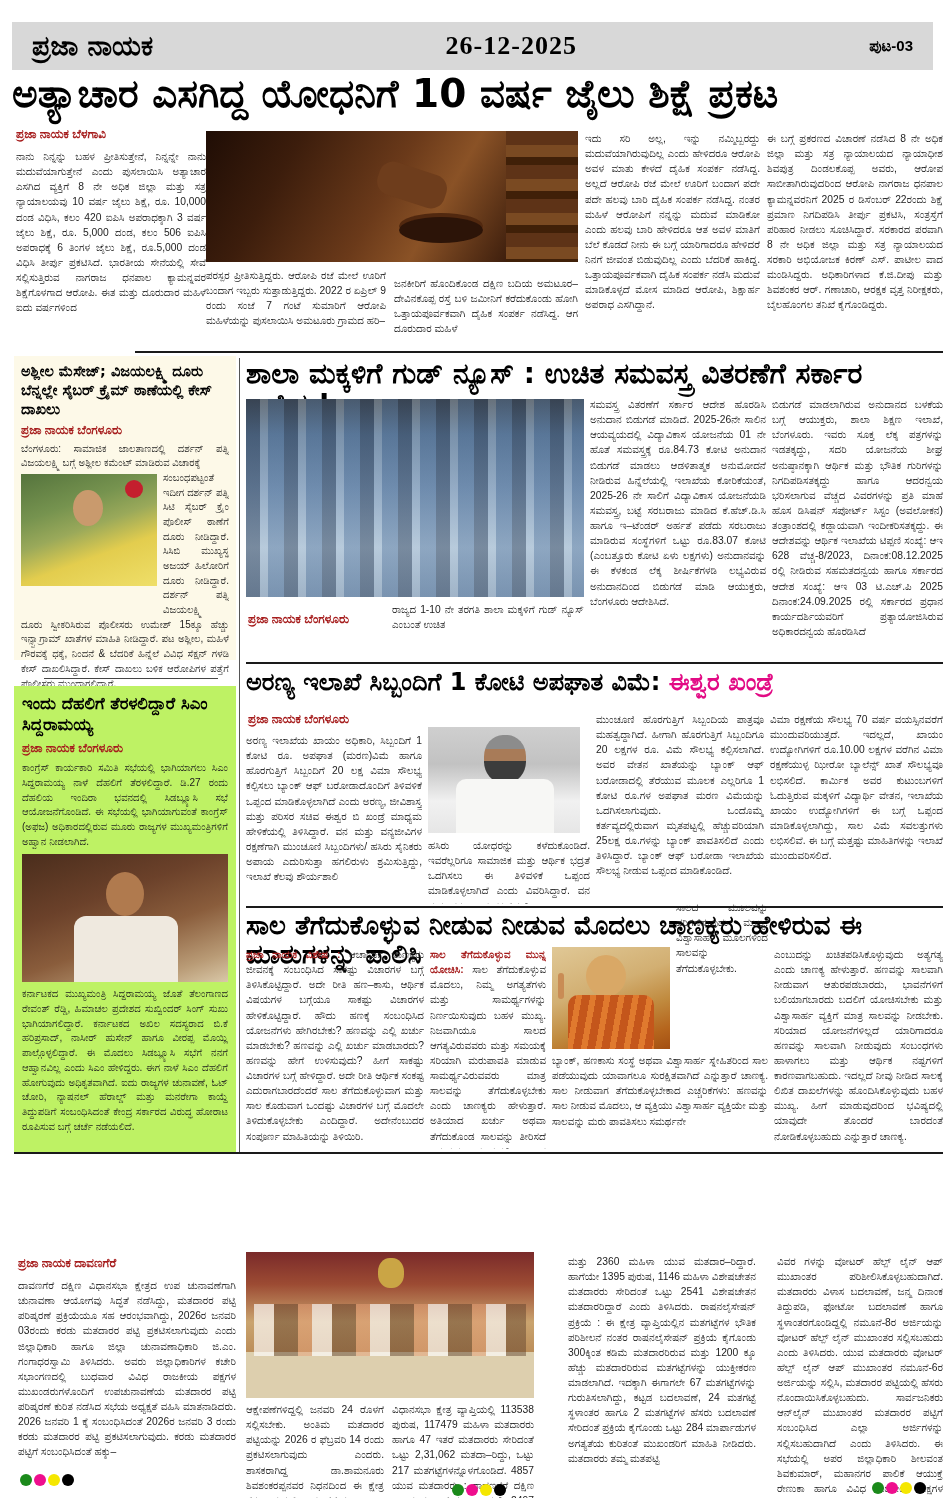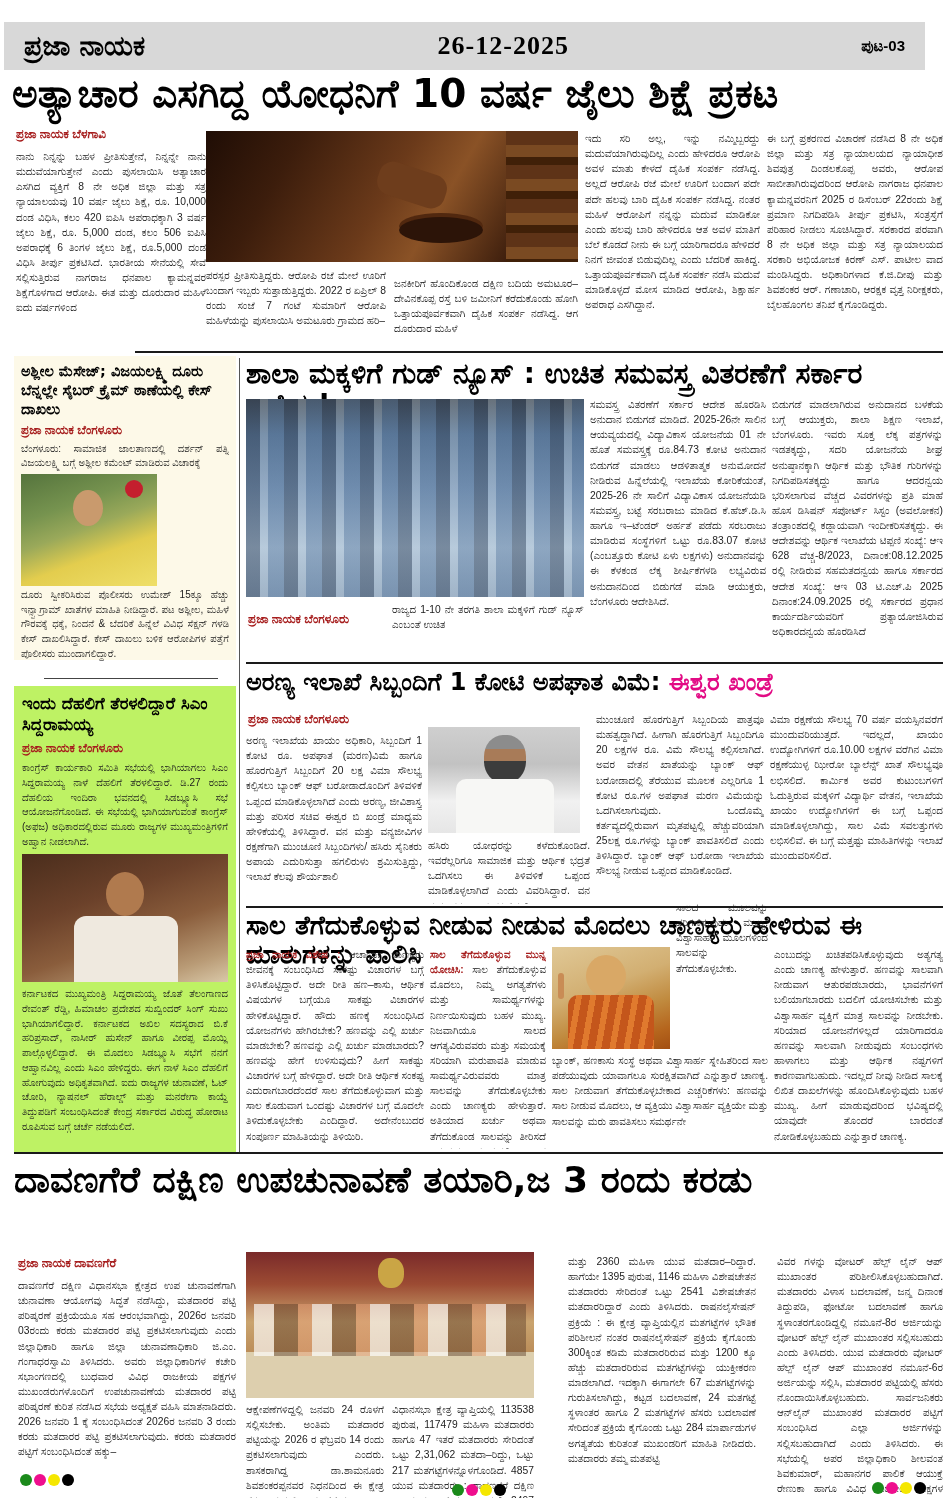--- a/index.html
+++ b/index.html
@@ -9,56 +9,57 @@
   .byline{color:#a61d1d;font-weight:bold;font-size:12px;white-space:nowrap;}
   .headline{font-family:"DejaVu Sans","Liberation Sans",sans-serif;font-weight:800;color:#000;text-align:left;}
   .rule{background:#1a1a1a;}
   .photo{overflow:hidden;}
   .dots span{display:inline-block;width:12px;height:12px;border-radius:50%;margin-right:2px;vertical-align:middle;}
   .inline-label{font-weight:bold;}
 </style>
 </head>
 <body>
 
-<header class="abs" style="left:4px;top:22px;width:921px;height:48px;background:#d8d8d8;display:flex;align-items:center;justify-content:space-between;padding:0 20px;">
+<header class="abs" style="left:12px;top:22px;width:921px;height:48px;background:#d8d8d8;display:flex;align-items:center;justify-content:space-between;padding:0 20px;">
   <div style="font-family:'DejaVu Sans','Liberation Sans',sans-serif;font-weight:800;font-size:27px;color:#000;">ಪ್ರಜಾ ನಾಯಕ</div>
   <div style="font-family:'Liberation Serif',serif;font-weight:bold;font-size:26px;color:#000;letter-spacing:1px;">26-12-2025</div>
   <div style="font-weight:bold;font-size:15px;color:#000;">ಪುಟ-03</div>
 </header>
 
 <section>
   <h1 class="abs headline" style="left:12px;top:72px;width:921px;margin:0;font-size:39px;line-height:1.12;">ಅತ್ಯಾಚಾರ ಎಸಗಿದ್ದ ಯೋಧನಿಗೆ 10 ವರ್ಷ ಜೈಲು ಶಿಕ್ಷೆ ಪ್ರಕಟ</h1>
 
   <div class="abs byline" style="left:16px;top:127px;">ಪ್ರಜಾ ನಾಯಕ ಬೆಳಗಾವಿ</div>
   <div class="abs bodytext" style="left:16px;top:149px;width:190px;height:201px;">ನಾನು ನಿನ್ನನ್ನು ಬಹಳ ಪ್ರೀತಿಸುತ್ತೇನೆ, ನಿನ್ನನ್ನೇ ನಾನು ಮದುವೆಯಾಗುತ್ತೇನೆ ಎಂದು ಪುಸಲಾಯಿಸಿ ಅತ್ಯಾಚಾರ ಎಸಗಿದ ವ್ಯಕ್ತಿಗೆ 8 ನೇ ಅಧಿಕ ಜಿಲ್ಲಾ ಮತ್ತು ಸತ್ರ ನ್ಯಾಯಾಲಯವು 10 ವರ್ಷ ಜೈಲು ಶಿಕ್ಷೆ, ರೂ. 10,000 ದಂಡ ವಿಧಿಸಿ, ಕಲಂ 420 ಐಪಿಸಿ ಅಪರಾಧಕ್ಕಾಗಿ 3 ವರ್ಷ ಜೈಲು ಶಿಕ್ಷೆ, ರೂ. 5,000 ದಂಡ, ಕಲಂ 506 ಐಪಿಸಿ ಅಪರಾಧಕ್ಕೆ 6 ತಿಂಗಳ ಜೈಲು ಶಿಕ್ಷೆ, ರೂ.5,000 ದಂಡ ವಿಧಿಸಿ ತೀರ್ಪು ಪ್ರಕಟಿಸಿದೆ. ಭಾರತೀಯ ಸೇನೆಯಲ್ಲಿ ಸೇವೆ ಸಲ್ಲಿಸುತ್ತಿರುವ ನಾಗರಾಜ ಧನಪಾಲ ಕ್ಯಾಮನ್ನವರ ಶಿಕ್ಷೆಗೊಳಗಾದ ಆರೋಪಿ. ಈತ ಮತ್ತು ದೂರುದಾರ ಮಹಿಳೆ ಐದು ವರ್ಷಗಳಿಂದ</div>
 
   <div class="abs photo" style="left:206px;top:131px;width:372px;height:131px;background:linear-gradient(120deg,#1f0d05 0%,#3c1d0c 22%,#6b3a1a 48%,#8a5226 62%,#3a1c0c 85%,#24100a 100%);">
     <div style="position:absolute;left:46%;top:28%;width:70px;height:34px;border-radius:14px;background:radial-gradient(circle at 35% 35%,#9c6033,#57globe2a14 70%);background-color:#6e3d1c;transform:rotate(18deg);"></div>
     <div style="position:absolute;left:52%;top:66%;width:84px;height:26px;border-radius:50%;background:#2c1408;box-shadow:0 -4px 0 #51280f;"></div>
     <div style="position:absolute;right:0;top:0;width:72px;height:100%;background:repeating-linear-gradient(180deg,#5e3317 0 14px,#7a4a22 14px 26px,#402008 26px 34px);"></div>
   </div>
 
-  <div class="abs bodytext" style="left:206px;top:268px;width:180px;height:83px;">ಪರಸ್ಪರ ಪ್ರೀತಿಸುತ್ತಿದ್ದರು. ಆರೋಪಿ ರಜೆ ಮೇಲೆ ಊರಿಗೆ ಬಂದಾಗ ಇಬ್ಬರು ಸುತ್ತಾಡುತ್ತಿದ್ದರು. 2022 ರ ಏಪ್ರಿಲ್ 8 ರಂದು ಸಂಜೆ 7 ಗಂಟೆ ಸುಮಾರಿಗೆ ಆರೋಪಿ ಮಹಿಳೆಯನ್ನು ಪುಸಲಾಯಿಸಿ ಅಮಟೂರು ಗ್ರಾಮದ ಹರಿ–</div>
+  <div class="abs bodytext" style="left:206px;top:268px;width:180px;height:83px;">ಪರಸ್ಪರ ಪ್ರೀತಿಸುತ್ತಿದ್ದರು. ಆರೋಪಿ ರಜೆ ಮೇಲೆ ಊರಿಗೆ ಬಂದಾಗ ಇಬ್ಬರು ಸುತ್ತಾಡುತ್ತಿದ್ದರು. 2022 ರ ಏಪ್ರಿಲ್ 9 ರಂದು ಸಂಜೆ 7 ಗಂಟೆ ಸುಮಾರಿಗೆ ಆರೋಪಿ ಮಹಿಳೆಯನ್ನು ಪುಸಲಾಯಿಸಿ ಅಮಟೂರು ಗ್ರಾಮದ ಹರಿ–</div>
   <div class="abs bodytext" style="left:394px;top:276px;width:184px;height:83px;">ಜನಕೀರಿಗೆ ಹೊಂದಿಕೊಂಡ ದಕ್ಷಿಣ ಬದಿಯ ಅಮಟೂರ–ದೇವಿನಕೊಪ್ಪ ರಸ್ತೆ ಬಳಿ ಜಮೀನಿಗೆ ಕರೆದುಕೊಂಡು ಹೋಗಿ ಒತ್ತಾಯಪೂರ್ವಕವಾಗಿ ದೈಹಿಕ ಸಂಪರ್ಕ ನಡೆಸಿದ್ದ. ಆಗ ದೂರುದಾರ ಮಹಿಳೆ</div>
   <div class="abs bodytext" style="left:585px;top:131px;width:175px;height:221px;">ಇದು ಸರಿ ಅಲ್ಲ, ಇನ್ನು ನಮ್ಮಿಬ್ಬರದ್ದು ಮದುವೆಯಾಗಿರುವುದಿಲ್ಲ ಎಂದು ಹೇಳಿದರೂ ಆರೋಪಿ ಅವಳ ಮಾತು ಕೇಳದೆ ದೈಹಿಕ ಸಂಪರ್ಕ ನಡೆಸಿದ್ದ. ಅಲ್ಲದೆ ಆರೋಪಿ ರಜೆ ಮೇಲೆ ಊರಿಗೆ ಬಂದಾಗ ಪದೇ ಪದೇ ಹಲವು ಬಾರಿ ದೈಹಿಕ ಸಂಪರ್ಕ ನಡೆಸಿದ್ದ. ನಂತರ ಮಹಿಳೆ ಆರೋಪಿಗೆ ನನ್ನನ್ನು ಮದುವೆ ಮಾಡಿಕೋ ಎಂದು ಹಲವು ಬಾರಿ ಹೇಳಿದರೂ ಆತ ಅವಳ ಮಾತಿಗೆ ಬೆಲೆ ಕೊಡದೆ ನೀನು ಈ ಬಗ್ಗೆ ಯಾರಿಗಾದರೂ ಹೇಳಿದರೆ ನಿನಗೆ ಜೀವಂತ ಬಿಡುವುದಿಲ್ಲ ಎಂದು ಬೆದರಿಕೆ ಹಾಕಿದ್ದ. ಒತ್ತಾಯಪೂರ್ವಕವಾಗಿ ದೈಹಿಕ ಸಂಪರ್ಕ ನಡೆಸಿ ಮದುವೆ ಮಾಡಿಕೊಳ್ಳದೆ ಮೋಸ ಮಾಡಿದ ಆರೋಪಿ, ಶಿಕ್ಷಾರ್ಹ ಅಪರಾಧ ಎಸಗಿದ್ದಾನೆ.</div>
   <div class="abs bodytext" style="left:767px;top:131px;width:176px;height:221px;">ಈ ಬಗ್ಗೆ ಪ್ರಕರಣದ ವಿಚಾರಣೆ ನಡೆಸಿದ 8 ನೇ ಅಧಿಕ ಜಿಲ್ಲಾ ಮತ್ತು ಸತ್ರ ನ್ಯಾಯಾಲಯದ ನ್ಯಾಯಾಧೀಶ ಶಿವಪುತ್ರ ದಿಂಡಲಕೊಪ್ಪ ಅವರು, ಆರೋಪ ಸಾಬೀತಾಗಿರುವುದರಿಂದ ಆರೋಪಿ ನಾಗರಾಜ ಧನಪಾಲ ಕ್ಯಾಮನ್ನವರನಿಗೆ 2025 ರ ಡಿಸೆಂಬರ್ 22ರಂದು ಶಿಕ್ಷೆ ಪ್ರಮಾಣ ನಿಗದಿಪಡಿಸಿ ತೀರ್ಪು ಪ್ರಕಟಿಸಿ, ಸಂತ್ರಸ್ತೆಗೆ ಪರಿಹಾರ ನೀಡಲು ಸೂಚಿಸಿದ್ದಾರೆ. ಸರಕಾರದ ಪರವಾಗಿ 8 ನೇ ಅಧಿಕ ಜಿಲ್ಲಾ ಮತ್ತು ಸತ್ರ ನ್ಯಾಯಾಲಯದ ಸರಕಾರಿ ಅಭಿಯೋಜಕ ಕಿರಣ್ ಎಸ್. ಪಾಟೀಲ ವಾದ ಮಂಡಿಸಿದ್ದರು. ಅಧಿಕಾರಿಗಳಾದ ಕೆ.ಜಿ.ದೀಪು ಮತ್ತು ಶಿವಶಂಕರ ಆರ್. ಗಣಾಚಾರಿ, ಆರಕ್ಷಕ ವೃತ್ತ ನಿರೀಕ್ಷಕರು, ಬೈಲಹೊಂಗಲ ತನಿಖೆ ಕೈಗೊಂಡಿದ್ದರು.</div>
 </section>
 
 <div class="abs rule" style="left:135px;top:351px;width:808px;height:2px;"></div>
 <div class="abs rule" style="left:239px;top:358px;width:1px;height:794px;background:#555;"></div>
 
 <section class="abs" style="left:14px;top:356px;width:222px;height:304px;background:#fdf9e8;padding:4px 7px;">
   <h2 class="headline" style="margin:2px 0 4px 0;font-size:14.5px;line-height:1.3;">ಅಶ್ಲೀಲ ಮೆಸೇಜ್; ವಿಜಯಲಕ್ಷ್ಮಿ ದೂರು ಬೆನ್ನಲ್ಲೇ ಸೈಬರ್ ಕ್ರೈಮ್ ಠಾಣೆಯಲ್ಲಿ ಕೇಸ್ ದಾಖಲು</h2>
   <div class="byline" style="margin-bottom:5px;">ಪ್ರಜಾ ನಾಯಕ ಬೆಂಗಳೂರು</div>
   <div class="bodytext" style="font-size:10px;">ಬೆಂಗಳೂರು: ಸಾಮಾಜಿಕ ಜಾಲತಾಣದಲ್ಲಿ ದರ್ಶನ್ ಪತ್ನಿ ವಿಜಯಲಕ್ಷ್ಮಿ ಬಗ್ಗೆ ಅಶ್ಲೀಲ ಕಮೆಂಟ್ ಮಾಡಿರುವ ವಿಚಾರಕ್ಕೆ</div>
   <div style="overflow:hidden;">
     <div class="photo" style="float:left;width:136px;height:112px;margin:3px 6px 2px 0;background:linear-gradient(160deg,#55743d 0%,#76934f 30%,#9aa95a 48%,#e3cd4e 68%,#efdf69 100%);">
       <div style="position:absolute;margin-left:52px;margin-top:16px;width:30px;height:36px;border-radius:50%;background:#c99a6d;"></div>
       <div style="position:absolute;margin-left:104px;margin-top:6px;width:18px;height:18px;border-radius:50%;background:#c41f2e;"></div>
     </div>
+    <div class="bodytext" style="font-size:10px;">ಸಂಬಂಧಪಟ್ಟಂತೆ ಇದೀಗ ದರ್ಶನ್ ಪತ್ನಿ ಸಿಟಿ ಸೈಬರ್ ಕ್ರೈಂ ಪೊಲೀಸ್ ಠಾಣೆಗೆ ದೂರು ನೀಡಿದ್ದಾರೆ. ಸಿಸಿಬಿ ಮುಖ್ಯಸ್ಥ ಅಜಯ್ ಹಿಲೋರಿಗೆ ದೂರು ನೀಡಿದ್ದಾರೆ. ದರ್ಶನ್ ಪತ್ನಿ ವಿಜಯಲಕ್ಷ್ಮಿ</div>
   </div>
   <div class="bodytext" style="font-size:10px;clear:both;">ದೂರು ಸ್ವೀಕರಿಸಿರುವ ಪೊಲೀಸರು ಉಮೇಶ್ 15ಕ್ಕೂ ಹೆಚ್ಚು ಇನ್ಸ್ಟಾಗ್ರಾಮ್ ಖಾತೆಗಳ ಮಾಹಿತಿ ನೀಡಿದ್ದಾರೆ. ಪಟ ಅಶ್ಲೀಲ, ಮಹಿಳೆ ಗೌರವಕ್ಕೆ ಧಕ್ಕೆ, ನಿಂದನೆ &amp; ಬೆದರಿಕೆ ಹಿನ್ನೆಲೆ ವಿವಿಧ ಸೆಕ್ಷನ್ ಗಳಡಿ ಕೇಸ್ ದಾಖಲಿಸಿದ್ದಾರೆ. ಕೇಸ್ ದಾಖಲು ಬಳಿಕ ಆರೋಪಿಗಳ ಪತ್ತೆಗೆ ಪೊಲೀಸರು ಮುಂದಾಗಲಿದ್ದಾರೆ.</div>
 </section>
 
 <section>
   <h2 class="abs headline" style="left:246px;top:359px;width:697px;margin:0;font-size:28px;line-height:1.1;">ಶಾಲಾ ಮಕ್ಕಳಿಗೆ ಗುಡ್ ನ್ಯೂಸ್ : ಉಚಿತ ಸಮವಸ್ತ್ರ ವಿತರಣೆಗೆ ಸರ್ಕಾರ ಆದೇಶ.!</h2>
 
   <div class="abs photo" style="left:246px;top:399px;width:338px;height:198px;background:linear-gradient(180deg,#46525e 0%,#5d7a99 18%,#7c99b8 45%,#a8bfd4 75%,#8ba3bb 100%);">
     <div style="position:absolute;inset:0;background:repeating-linear-gradient(90deg,rgba(30,40,60,.35) 0 14px,rgba(255,255,255,.18) 14px 22px,rgba(80,110,150,.3) 22px 38px);"></div>
   </div>
@@ -122,21 +123,20 @@
   </div>
   <div class="abs bodytext" style="left:676px;top:900px;width:92px;height:102px;">ಸಾಲದ ಮೂಲವನ್ನು ಪರಿಗಣಿಸುವುದು ಮುಖ್ಯ. ವಿಶ್ವಾಸಾರ್ಹ ಮೂಲಗಳಿಂದ ಸಾಲವನ್ನು ತೆಗೆದುಕೊಳ್ಳಬೇಕು.</div>
   <div class="abs bodytext" style="left:552px;top:1053px;width:216px;height:96px;">ಬ್ಯಾಂಕ್, ಹಣಕಾಸು ಸಂಸ್ಥೆ ಅಥವಾ ವಿಶ್ವಾಸಾರ್ಹ ಸ್ನೇಹಿತರಿಂದ ಸಾಲ ಪಡೆಯುವುದು ಯಾವಾಗಲೂ ಸುರಕ್ಷಿತವಾಗಿದೆ ಎನ್ನುತ್ತಾರೆ ಚಾಣಕ್ಯ. ಸಾಲ ನೀಡುವಾಗ ತೆಗೆದುಕೊಳ್ಳಬೇಕಾದ ಎಚ್ಚರಿಕೆಗಳು: ಹಣವನ್ನು ಸಾಲ ನೀಡುವ ಮೊದಲು, ಆ ವ್ಯಕ್ತಿಯು ವಿಶ್ವಾಸಾರ್ಹ ವ್ಯಕ್ತಿಯೇ ಮತ್ತು ಸಾಲವನ್ನು ಮರು ಪಾವತಿಸಲು ಸಮರ್ಥನೇ</div>
   <div class="abs bodytext" style="left:774px;top:947px;width:169px;height:202px;">ಎಂಬುದನ್ನು ಖಚಿತಪಡಿಸಿಕೊಳ್ಳುವುದು ಅತ್ಯಗತ್ಯ ಎಂದು ಚಾಣಕ್ಯ ಹೇಳುತ್ತಾರೆ. ಹಣವನ್ನು ಸಾಲವಾಗಿ ನೀಡುವಾಗ ಆತುರಪಡಬಾರದು, ಭಾವನೆಗಳಿಗೆ ಬಲಿಯಾಗಬಾರದು ಬದಲಿಗೆ ಯೋಚಿಸಬೇಕು ಮತ್ತು ವಿಶ್ವಾಸಾರ್ಹ ವ್ಯಕ್ತಿಗೆ ಮಾತ್ರ ಸಾಲವನ್ನು ನೀಡಬೇಕು. ಸರಿಯಾದ ಯೋಜನೆಗಳಿಲ್ಲದೆ ಯಾರಿಗಾದರೂ ಹಣವನ್ನು ಸಾಲವಾಗಿ ನೀಡುವುದು ಸಂಬಂಧಗಳು ಹಾಳಾಗಲು ಮತ್ತು ಆರ್ಥಿಕ ನಷ್ಟಗಳಿಗೆ ಕಾರಣವಾಗಬಹುದು. ಇದಲ್ಲದೆ ನೀವು ನೀಡಿದ ಸಾಲಕ್ಕೆ ಲಿಖಿತ ದಾಖಲೆಗಳನ್ನು ಹೊಂದಿಸಿಕೊಳ್ಳುವುದು ಬಹಳ ಮುಖ್ಯ. ಹೀಗೆ ಮಾಡುವುದರಿಂದ ಭವಿಷ್ಯದಲ್ಲಿ ಯಾವುದೇ ತೊಂದರೆ ಬಾರದಂತೆ ನೋಡಿಕೊಳ್ಳಬಹುದು ಎನ್ನುತ್ತಾರೆ ಚಾಣಕ್ಯ.</div>
 </section>
 
 <div class="abs rule" style="left:14px;top:1152px;width:929px;height:2px;"></div>
 
 <section>
   <div class="abs headline" style="left:14px;top:1158px;width:929px;font-size:36px;line-height:1.2;">
-    <div>ದಾವಣಗೆರೆ ದಕ್ಷಿಣ ಉಪಚುನಾವಣೆ ತಯಾರಿ,ಜ 3 ರಂದು  ಕರಡು</div>
   </div>
 
   <div class="abs byline" style="left:18px;top:1256px;">ಪ್ರಜಾ ನಾಯಕ ದಾವಣಗೆರೆ</div>
   <div class="abs bodytext" style="left:18px;top:1278px;width:218px;height:190px;">ದಾವಣಗೆರೆ ದಕ್ಷಿಣ ವಿಧಾನಸಭಾ ಕ್ಷೇತ್ರದ ಉಪ ಚುನಾವಣೆಗಾಗಿ ಚುನಾವಣಾ ಆಯೋಗವು ಸಿದ್ಧತೆ ನಡೆಸಿದ್ದು, ಮತದಾರರ ಪಟ್ಟಿ ಪರಿಷ್ಕರಣೆ ಪ್ರಕ್ರಿಯೆಯೂ ಸಹ ಆರಂಭವಾಗಿದ್ದು, 2026ರ ಜನವರಿ 03ರಂದು ಕರಡು ಮತದಾರರ ಪಟ್ಟಿ ಪ್ರಕಟಿಸಲಾಗುವುದು ಎಂದು ಜಿಲ್ಲಾಧಿಕಾರಿ ಹಾಗೂ ಜಿಲ್ಲಾ ಚುನಾವಣಾಧಿಕಾರಿ ಜಿ.ಎಂ. ಗಂಗಾಧರಸ್ವಾಮಿ ತಿಳಿಸಿದರು. ಅವರು ಜಿಲ್ಲಾಧಿಕಾರಿಗಳ ಕಚೇರಿ ಸಭಾಂಗಣದಲ್ಲಿ ಬುಧವಾರ ವಿವಿಧ ರಾಜಕೀಯ ಪಕ್ಷಗಳ ಮುಖಂಡರುಗಳೊಂದಿಗೆ ಉಪಚುನಾವಣೆಯ ಮತದಾರರ ಪಟ್ಟಿ ಪರಿಷ್ಕರಣೆ ಕುರಿತ ನಡೆಸಿದ ಸಭೆಯ ಅಧ್ಯಕ್ಷತೆ ವಹಿಸಿ ಮಾತನಾಡಿದರು. 2026 ಜನವರಿ 1 ಕ್ಕೆ ಸಂಬಂಧಿಸಿದಂತೆ 2026ರ ಜನವರಿ 3 ರಂದು ಕರಡು ಮತದಾರರ ಪಟ್ಟಿ ಪ್ರಕಟಿಸಲಾಗುವುದು. ಕರಡು ಮತದಾರರ ಪಟ್ಟಿಗೆ ಸಂಬಂಧಿಸಿದಂತೆ ಹಕ್ಕು–</div>
 
   <div class="abs photo" style="left:246px;top:1252px;width:288px;height:146px;background:linear-gradient(180deg,#7a2a2a 0%,#9c4b33 22%,#caa46f 48%,#b98a56 72%,#8a5a38 100%);">
     <div style="position:absolute;left:46%;top:6px;width:26px;height:30px;border-radius:45%;background:#caa545;"></div>
     <div style="position:absolute;left:0;bottom:0;width:100%;height:46px;background:linear-gradient(180deg,#e8ddc8,#cbb astounded894);background-color:#ddcfae;"></div>
     <div style="position:absolute;left:8px;top:52px;width:272px;height:52px;background:repeating-linear-gradient(90deg,rgba(255,255,255,.65) 0 20px,rgba(90,60,40,.45) 20px 44px,rgba(230,160,120,.5) 44px 58px);"></div>
   </div>

